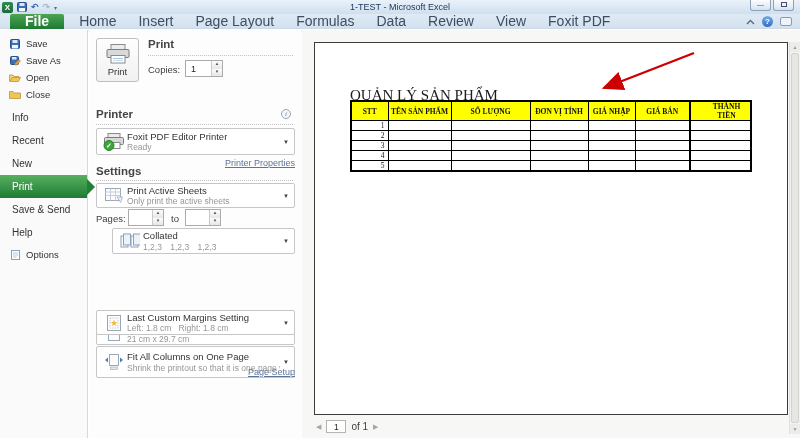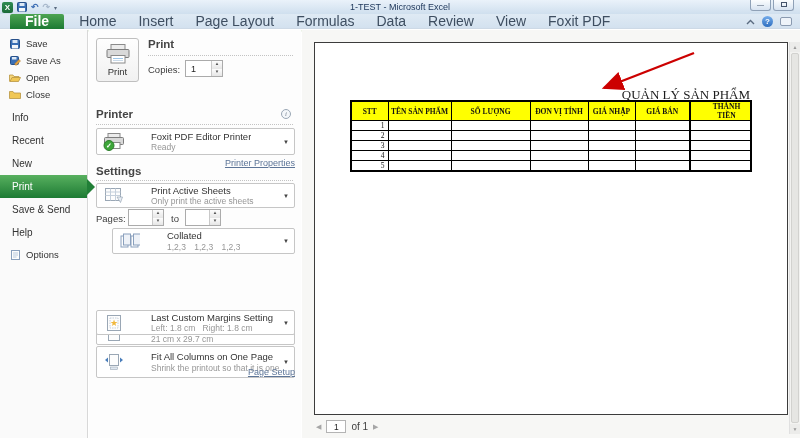--- a/index.html
+++ b/index.html
@@ -64,34 +64,34 @@
   .spin{position:absolute;background:#fff;border:1px solid #ababab;display:flex;height:17px;}
   .spin .val{flex:1;font-size:9px;padding:3px 2px 0 5px;color:#222;}
   .spin .btns{width:11px;border-left:1px solid #c9c9c9;display:flex;flex-direction:column;}
   .spin .btns span{flex:1;font-size:4.5px;line-height:6px;text-align:center;color:#555;
     background:linear-gradient(#fdfdfd,#e6e6e6);}
   .info-ico{position:absolute;width:10px;height:10px;border:1px solid #9aa7b5;border-radius:50%;
     color:#7a8794;font-size:7px;font-style:italic;font-family:"Liberation Serif",serif;
     text-align:center;line-height:9px;background:#f4f7fa;}
   .link{position:absolute;font-size:9px;color:#5d7598;text-decoration:underline;}
   .dd{position:absolute;left:7px;right:6px;background:#fff;border:1px solid #c6c6c6;border-radius:2px;
-    display:flex;align-items:center;padding:2px 14px 2px 4px;gap:24px;}
+    display:flex;align-items:center;padding:2px 14px 2px 4px;}
   .dd .ic{width:26px;flex:0 0 26px;display:flex;justify-content:center;}
   .dd .tcol{display:flex;flex-direction:column;line-height:1.2;overflow:hidden;white-space:nowrap;}
   .dd .t{font-size:9.5px;color:#333;}
   .dd .s{font-size:8.5px;color:#969696;}
   .dd .s.seq{word-spacing:6px;}
   .dd .caret{position:absolute;right:5px;top:50%;transform:translateY(-50%);font-size:6px;color:#444;}
 
   
   .preview{position:absolute;left:302px;top:30px;right:0;bottom:0;background:#f7f7f5;}
   .page{position:absolute;left:12px;top:12px;width:474px;height:373px;background:#fff;
     border:1px solid #3c3c3c;}
-  .sheet-title{position:absolute;top:44px;left:35px;width:400px;text-align:right;
-    font-family:"Liberation Serif",serif;font-size:13px;color:#1c1c1c;}
+  .sheet-title{position:absolute;top:44px;left:35px;width:400px;text-align:left;
+    font-family:"Liberation Serif",serif;font-size:15px;color:#1c1c1c;}
   .sheet-table{position:absolute;left:35px;top:57px;border-collapse:collapse;border:2px solid #000;}
   .sheet-table th{background:#ffff00;border:1px solid #000;font-family:"Liberation Serif",serif;
     font-weight:bold;font-size:7.5px;color:#111;height:11px;padding:0;}
   .sheet-table td{border:1px solid #000;height:9.6px;font-family:"Liberation Serif",serif;
     font-size:7.5px;color:#111;padding:0 3px 0 0;}
   .sheet-table td.num{text-align:right;}
   .sheet-table th:last-child,.sheet-table td:last-child{border-left-width:2px;padding-left:12px;}
   .arrow-svg{position:absolute;left:275px;top:3px;}
   .pagenav{position:absolute;left:14px;bottom:5px;height:14px;display:flex;align-items:center;gap:5px;}
   .navarrow{font-size:7px;color:#a6a6a6;line-height:13px;}

